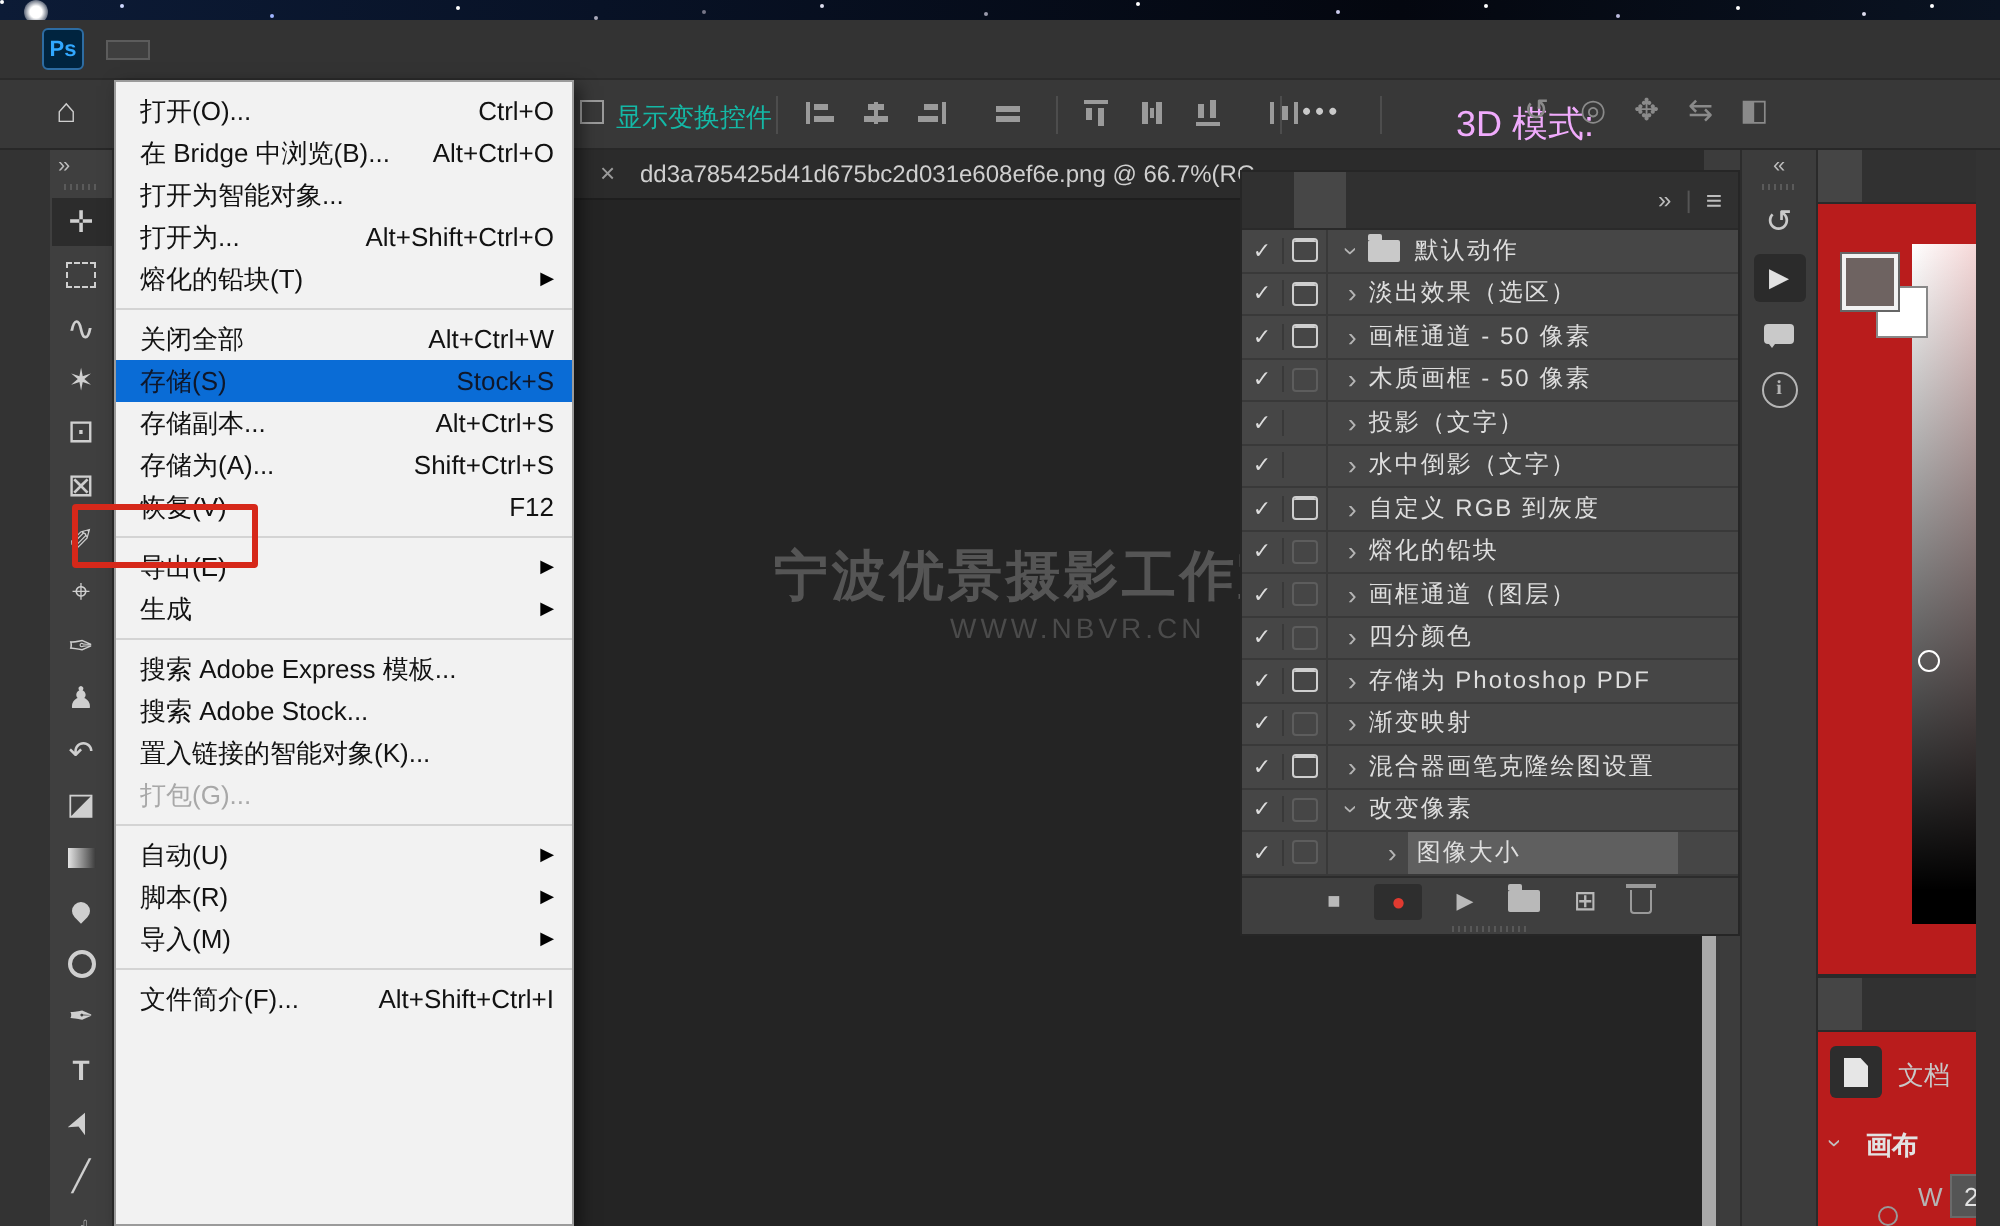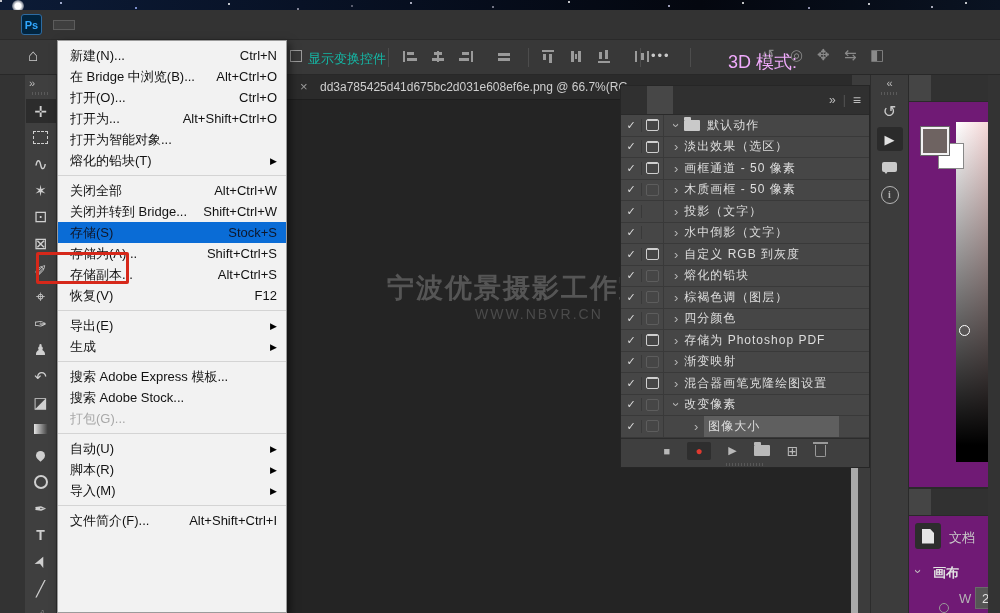--- a/index.html
+++ b/index.html
@@ -121,21 +121,21 @@
   .dk{width:26px;height:24px;margin:4px auto;display:flex;align-items:center;justify-content:center;color:#c9c9c9;font-size:15px}
   .dk.active{background:#2b2b2b;border-radius:3px}
   .dk.history::before{content:"↺";font-size:16px}
   .dk.actionsicon::before{content:"▶";font-size:13px;color:#e2e2e2}
   .dk.notes{position:relative}
   .dk.notes::before{content:"";width:15px;height:10px;background:#c9c9c9;border-radius:2px}
   .dk.notes::after{content:"";position:absolute;left:6px;bottom:2px;border:3px solid transparent;border-top:4px solid #c9c9c9}
   .dk.info::before{content:"i";width:16px;height:16px;border:1px solid #b5b5b5;border-radius:50%;
     font:bold 10px/15px "Liberation Serif",serif;text-align:center;color:#b5b5b5}
   
-  #rightpanel{left:908px;top:75px;width:80px;height:538px;background:#701a75;border-left:1px solid #2a2a2a;z-index:2;overflow:hidden}
+  #rightpanel{left:908px;top:75px;width:80px;height:538px;background:#b91c1c;border-left:1px solid #2a2a2a;z-index:2;overflow:hidden}
   .rp-tabs{height:27px;background:#313131;display:flex;border-bottom:1px solid #2a2a2a}
   .rp-tab{padding:6px 11px 0 11px;font-size:12px;color:#8f8f8f;white-space:nowrap}
   .rp-tab.active{background:#454545;color:#e3e3e3}
   #fgswatch{position:absolute;left:12px;top:52px;width:28px;height:28px;background:#6e6361;border:2px solid #f2f2f2;outline:1px solid #666;z-index:2}
   #bgswatch{position:absolute;left:29px;top:68px;width:26px;height:26px;background:#fff;border:1px solid #888;z-index:1}
   #satbox{position:absolute;left:47px;top:47px;width:60px;height:340px;
     background:linear-gradient(to bottom,rgba(0,0,0,0) 0%,#000 95%),linear-gradient(to right,#ffffff,#eeb6b6)}
   #satmarker{position:absolute;left:3px;top:203px;width:11px;height:11px;border:1.5px solid #fff;border-radius:50%}
   #props-divider{position:absolute;left:0;top:412px;width:92px;height:2px;background:#2a2a2a}
   #propstabs{position:absolute;left:0;top:414px;width:92px}
@@ -273,80 +273,70 @@
       <div class="tool g-type"></div>
       <div class="tool g-pathselect"></div>
       <div class="tool g-line"></div>
       <div class="tool g-hand"></div>
     </div>
 </div>
 
 <div id="filemenu" class="abs">
   <div>
       <div class="mi">
-    <span class="mi-l">新建(N)...</span>
-    <span class="mi-s">Ctrl+N</span>
+    <span class="mi-l">打开(O)...</span>
+    <span class="mi-s">Ctrl+O</span>
 
   </div>
       <div class="mi">
     <span class="mi-l">在 Bridge 中浏览(B)...</span>
     <span class="mi-s">Alt+Ctrl+O</span>
 
   </div>
       <div class="mi">
-    <span class="mi-l">打开(O)...</span>
-    <span class="mi-s">Ctrl+O</span>
+    <span class="mi-l">打开为智能对象...</span>
+    <span class="mi-s"></span>
 
   </div>
       <div class="mi">
     <span class="mi-l">打开为...</span>
     <span class="mi-s">Alt+Shift+Ctrl+O</span>
 
   </div>
-      <div class="mi">
-    <span class="mi-l">打开为智能对象...</span>
-    <span class="mi-s"></span>
-
-  </div>
       <div class="mi sub">
     <span class="mi-l">熔化的铅块(T)</span>
     <span class="mi-s"></span>
     <span class="mi-a">▶</span>
   </div>
       <div class="mi sep">
     
     
     
   </div>
       <div class="mi">
     <span class="mi-l">关闭全部</span>
     <span class="mi-s">Alt+Ctrl+W</span>
-
-  </div>
-      <div class="mi">
-    <span class="mi-l">关闭并转到 Bridge...</span>
-    <span class="mi-s">Shift+Ctrl+W</span>
 
   </div>
       <div class="mi hl">
     <span class="mi-l">存储(S)</span>
     <span class="mi-s">Stock+S</span>
 
   </div>
       <div class="mi">
+    <span class="mi-l">存储副本...</span>
+    <span class="mi-s">Alt+Ctrl+S</span>
+
+  </div>
+      <div class="mi">
     <span class="mi-l">存储为(A)...</span>
     <span class="mi-s">Shift+Ctrl+S</span>
 
   </div>
       <div class="mi">
-    <span class="mi-l">存储副本...</span>
-    <span class="mi-s">Alt+Ctrl+S</span>
-
-  </div>
-      <div class="mi">
     <span class="mi-l">恢复(V)</span>
     <span class="mi-s">F12</span>
 
   </div>
       <div class="mi sep">
     
     
     
   </div>
       <div class="mi sub">
@@ -364,20 +354,25 @@
     
     
   </div>
       <div class="mi">
     <span class="mi-l">搜索 Adobe Express 模板...</span>
     <span class="mi-s"></span>
 
   </div>
       <div class="mi">
     <span class="mi-l">搜索 Adobe Stock...</span>
+    <span class="mi-s"></span>
+
+  </div>
+      <div class="mi">
+    <span class="mi-l">置入链接的智能对象(K)...</span>
     <span class="mi-s"></span>
 
   </div>
       <div class="mi disabled">
     <span class="mi-l">打包(G)...</span>
     <span class="mi-s"></span>
 
   </div>
       <div class="mi sep">
     
@@ -482,21 +477,21 @@
     <span class="dlg"></span>
     <span class="twl"></span>
 
     <span class="albl">熔化的铅块</span>
   </div>
       <div class="arow lvl1 dg-dim">
     <span class="chk">✓</span>
     <span class="dlg"></span>
     <span class="twl"></span>
 
-    <span class="albl">棕褐色调（图层）</span>
+    <span class="albl">画框通道（图层）</span>
   </div>
       <div class="arow lvl1 dg-dim">
     <span class="chk">✓</span>
     <span class="dlg"></span>
     <span class="twl"></span>
 
     <span class="albl">四分颜色</span>
   </div>
       <div class="arow lvl1 dg-on">
     <span class="chk">✓</span>

